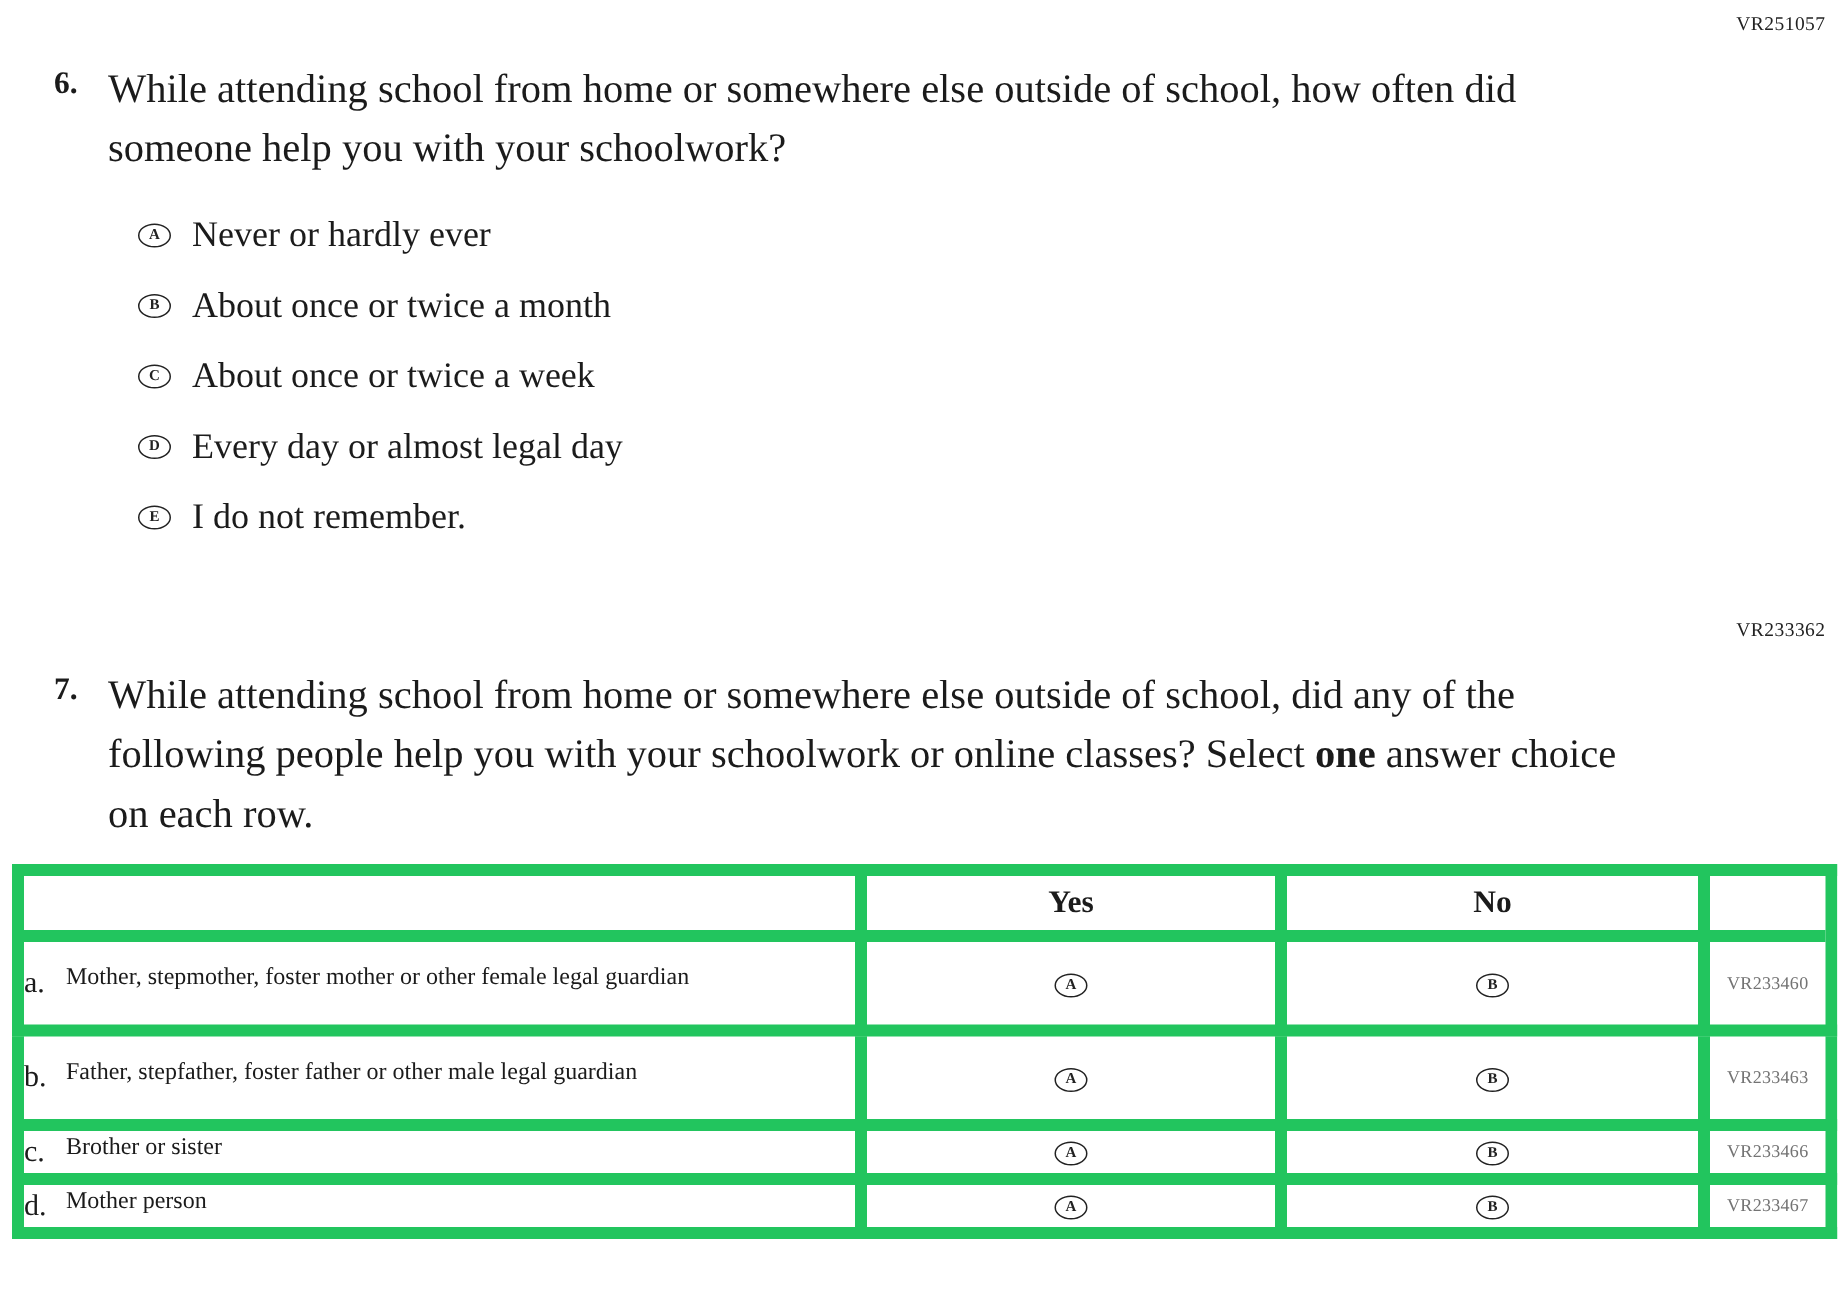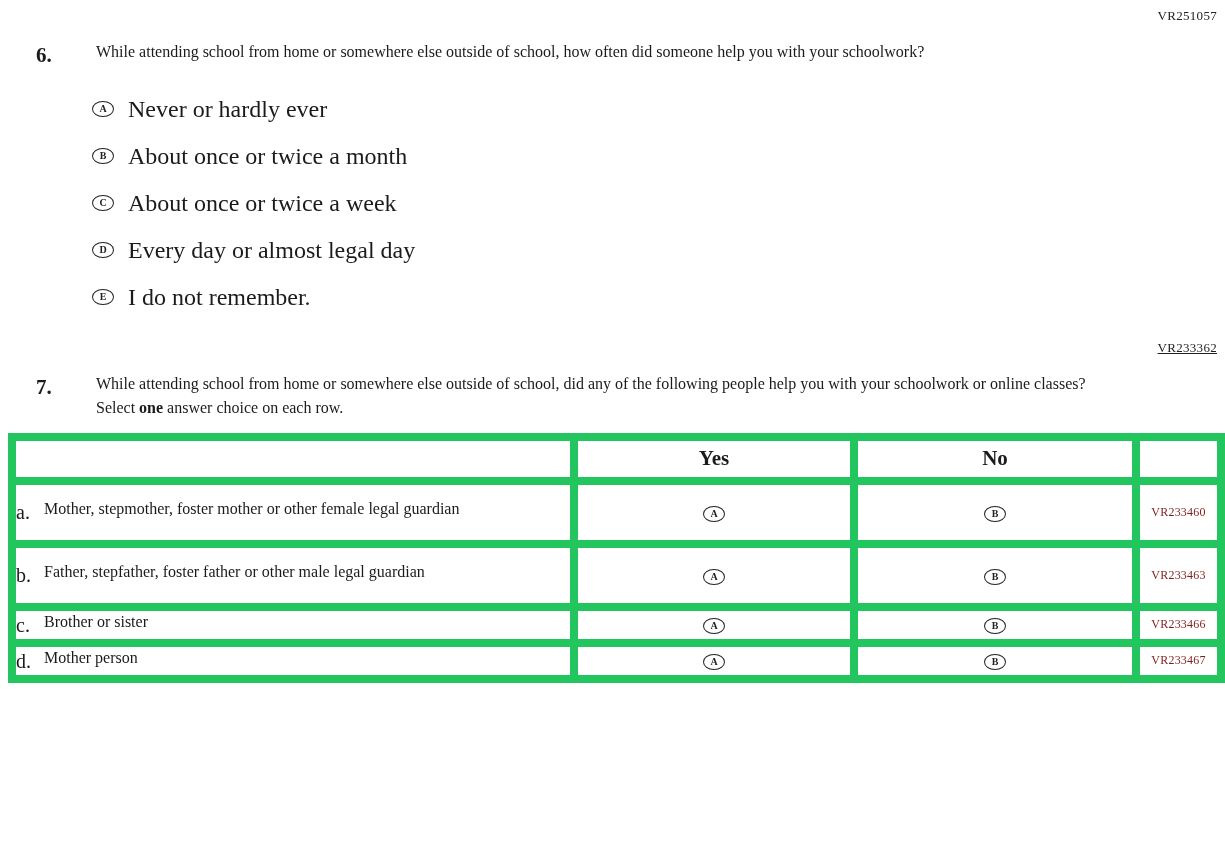--- a/index.html
+++ b/index.html
@@ -13,39 +13,38 @@
     font-family: "Liberation Serif", serif;
     padding: 8px 8px 16px 8px;
     overflow: hidden;
   }
   .code-line {
     font-size: 13px;
     text-align: right;
     color: #222;
     letter-spacing: 0.3px;
   }
-  .code-line.mid { margin-top: 28px; text-decoration: underline; }
+  .code-line.mid { margin-top: 52px; }
 
   .question {
     display: flex;
     margin-left: 28px;
     margin-top: 16px;
   }
   .qnum {
     font-weight: bold;
     font-size: 21px;
     width: 36px;
     flex-shrink: 0;
     line-height: 1.45;
   }
   .qtext {
-    font-size: 16px;
+    font-size: 27px;
     line-height: 1.45;
     max-width: 1012px;
-    margin-left: 24px;
   }
   .qtext b { font-weight: bold; }
 
   .options {
     margin-left: 84px;
     margin-top: 24px;
   }
   .option {
     display: flex;
     align-items: center;
@@ -110,21 +109,21 @@
   }
   tr.tall td { height: 63px; }
   tr.short td { height: 36px; }
 
   td.choice-cell { text-align: center; }
   td.choice-cell .bubble { margin-right: 0; }
 
   td.code-cell {
     font-size: 12px;
     text-align: center;
-    color: #7f1d1d;
+    color: #737373;
     letter-spacing: 0.2px;
   }
 </style>
 </head>
 <body>
 
 <div class="page">
 
   <div class="code-line">VR251057</div>
 

